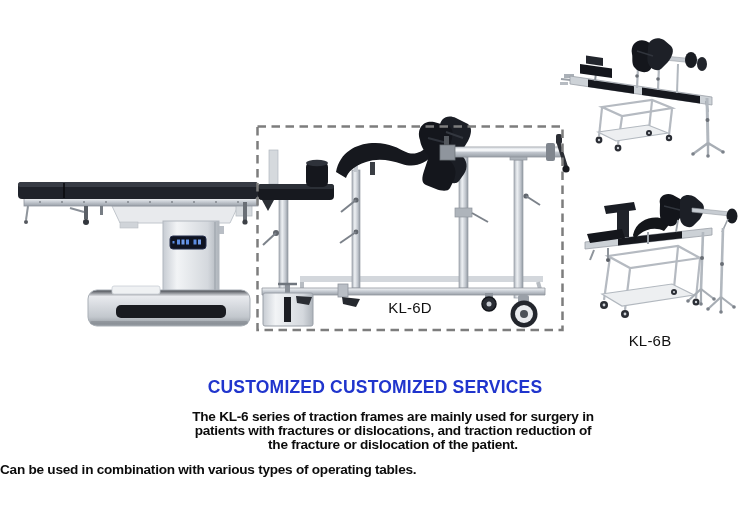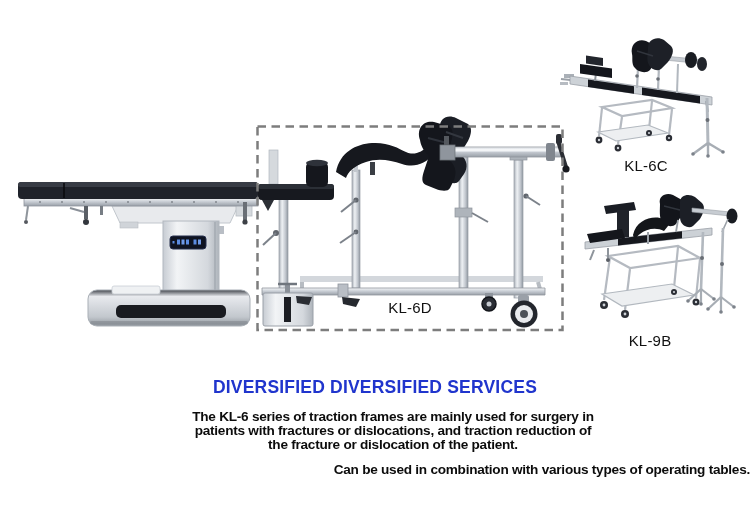--- a/index.html
+++ b/index.html
@@ -16,21 +16,21 @@
   .title{
     position:absolute;left:0;right:0;top:362px;text-align:center;
     font-size:17.5px;font-weight:700;letter-spacing:0.2px;color:#2035cd;
   }
   .para{
     position:absolute;left:0;right:0;top:396px;text-align:center;
     font-size:13.6px;font-weight:700;line-height:14px;letter-spacing:-0.25px;
     color:#0c0c0c;white-space:pre-line;
   }
   .note{
-    position:absolute;left:0;right:0;top:448px;text-align:right;
+    position:absolute;left:0;right:0;top:448px;text-align:left;
     font-size:13.6px;font-weight:700;letter-spacing:-0.25px;color:#0c0c0c;
   }
 </style>
 </head>
 <body>
 
 <div id="stage">
 
   <svg class="abs" style="left:0;top:0" width="570" height="345" viewBox="0 0 570 345">
     <defs>
@@ -244,21 +244,20 @@
         <line x1="150" y1="120" x2="150" y2="132"></line>
       </g>
       <g fill="#7c828a">
         <circle cx="135" cy="130" r="1.8"></circle>
           <circle cx="165" cy="128" r="1.8"></circle>
           <circle cx="150" cy="132" r="1.8"></circle>
       </g>
     </g>
   </svg>
 
-  <div class="fig-label" style="left: 591px; top: 157px; color: rgb(17, 17, 17);">KL-6C</div>
 
   <svg class="abs" style="left:560px;top:188px" width="190" height="142" viewBox="0 0 190 142">
     <g>
 
       <g stroke="#b5bac1" stroke-width="2.2" fill="none">
         <polygon points="48,68 118,58 140,70 70,80"></polygon>
         <line x1="50" y1="69" x2="44" y2="112"></line>
           <line x1="118" y1="59" x2="114" y2="100"></line>
         <line x1="140" y1="71" x2="136" y2="110"></line>
           <line x1="70" y1="81" x2="65" y2="122"></line>
@@ -316,23 +315,23 @@
         <circle cx="128" cy="113" r="1.8"></circle>
           <circle cx="154" cy="111" r="1.8"></circle>
           <circle cx="141" cy="116" r="1.8"></circle>
         <circle cx="148" cy="121" r="1.8"></circle>
           <circle cx="174" cy="119" r="1.8"></circle>
           <circle cx="161" cy="124" r="1.8"></circle>
       </g>
     </g>
   </svg>
 
-  <div class="fig-label" style="left: 595px; top: 332px; color: rgb(17, 17, 17);">KL-9B</div>
-
-  <h2 class="title" style="color: rgb(32, 53, 205);">DIVERSIFIED DIVERSIFIED SERVICES</h2>
+  <div class="fig-label" style="left: 595px; top: 332px; color: rgb(17, 17, 17);">KL-6B</div>
+
+  <h2 class="title" style="color: rgb(32, 53, 205);">CUSTOMIZED CUSTOMIZED SERVICES</h2>
 
   <p class="para" style="color: rgb(12, 12, 12); padding-left: 36px;">The KL-6 series of traction frames are mainly used for surgery in
 patients with fractures or dislocations, and traction reduction of
 the fracture or dislocation of the patient.</p>
 
   <p class="note" style="color: rgb(12, 12, 12);">Can be used in combination with various types of operating tables.</p>
 
 </div>
 
 </body></html>

